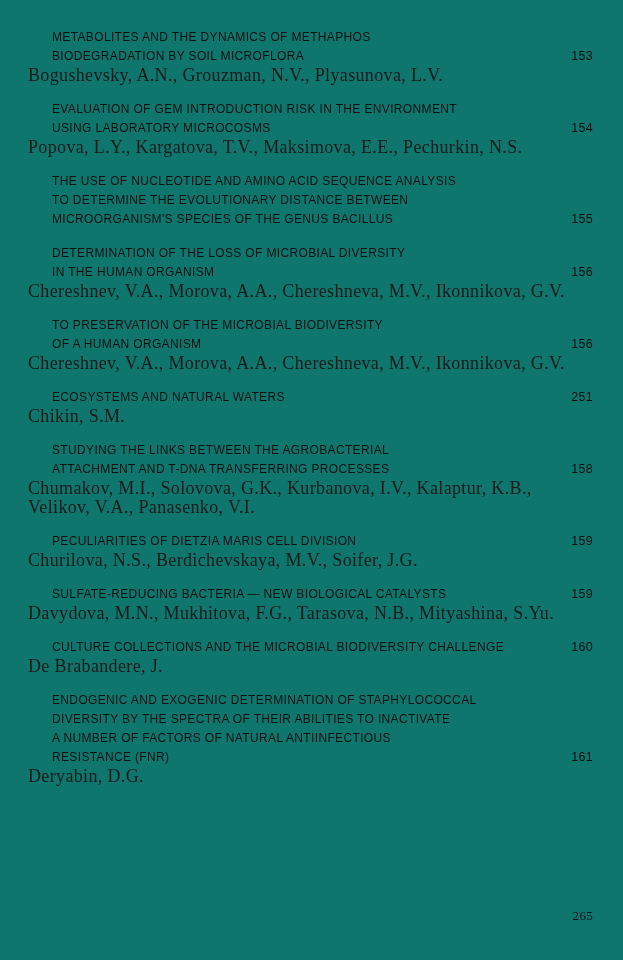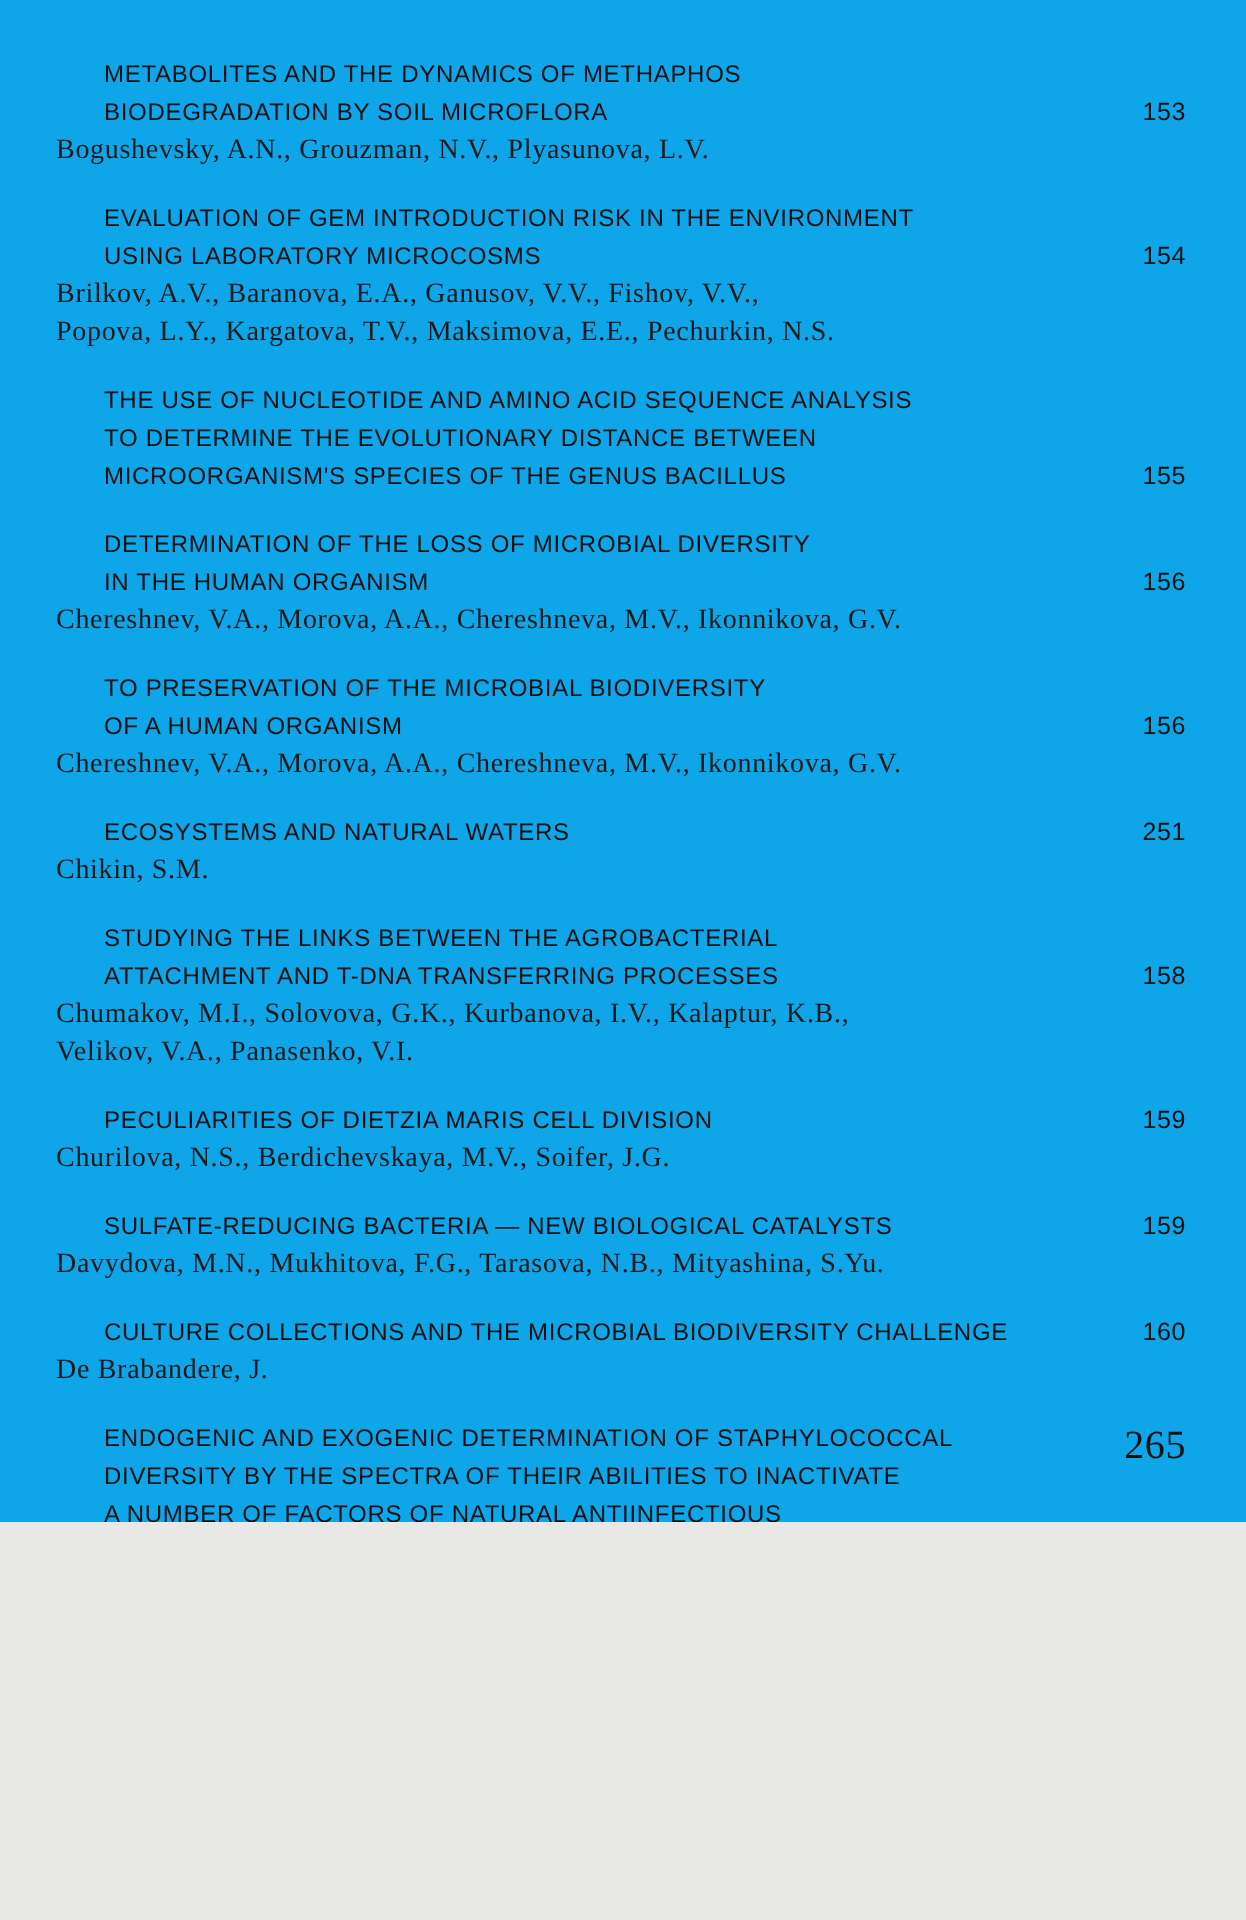--- a/index.html
+++ b/index.html
@@ -3,23 +3,23 @@
 <meta charset="utf-8">
 <style>
   html, body {
     margin: 0;
     padding: 0;
     background: #e8e8e6;
   }
   .page {
     position: relative;
     width: 623px;
-    height: 761px;
+    height: 960px;
     margin: 0 auto;
-    background: #0ea5e9;
+    background: #0f766e;
     box-sizing: border-box;
     padding: 28px 30px 0 28px;
     overflow: hidden;
     color: #161616;
   }
   .entries {
     display: block;
   }
   .entry {
     margin-bottom: 15px;
@@ -41,32 +41,32 @@
   .page-num {
     margin-left: auto;
     padding-left: 10px;
     font-family: "Liberation Sans", sans-serif;
     font-size: 12.5px;
     letter-spacing: 0.3px;
     color: #111;
   }
   .author-line {
     font-family: "Liberation Serif", serif;
-    font-size: 14px;
+    font-size: 18px;
     line-height: 19px;
     letter-spacing: 0.35px;
     white-space: nowrap;
     color: #1a1a1a;
   }
   .footer-page {
     position: absolute;
     right: 30px;
-    bottom: 26px;
+    bottom: 36px;
     font-family: "Liberation Serif", serif;
-    font-size: 20px;
+    font-size: 13px;
     letter-spacing: 0.3px;
     color: #111;
   }
 </style>
 </head>
 <body>
 
 <div class="page">
   <div class="entries">
       <div class="entry">
@@ -80,21 +80,20 @@
         <div class="author-line">Bogushevsky, A.N., Grouzman, N.V., Plyasunova, L.V.</div>
       </div>
       <div class="entry">
         <div class="title-line">
           <span class="title-text">EVALUATION OF GEM INTRODUCTION RISK IN THE ENVIRONMENT</span>
         </div>
         <div class="title-line">
           <span class="title-text">USING LABORATORY MICROCOSMS</span>
           <span class="page-num">154</span>
         </div>
-        <div class="author-line">Brilkov, A.V., Baranova, E.A., Ganusov, V.V., Fishov, V.V.,</div>
         <div class="author-line">Popova, L.Y., Kargatova, T.V., Maksimova, E.E., Pechurkin, N.S.</div>
       </div>
       <div class="entry">
         <div class="title-line">
           <span class="title-text">THE USE OF NUCLEOTIDE AND AMINO ACID SEQUENCE ANALYSIS</span>
         </div>
         <div class="title-line">
           <span class="title-text">TO DETERMINE THE EVOLUTIONARY DISTANCE BETWEEN</span>
         </div>
         <div class="title-line">

